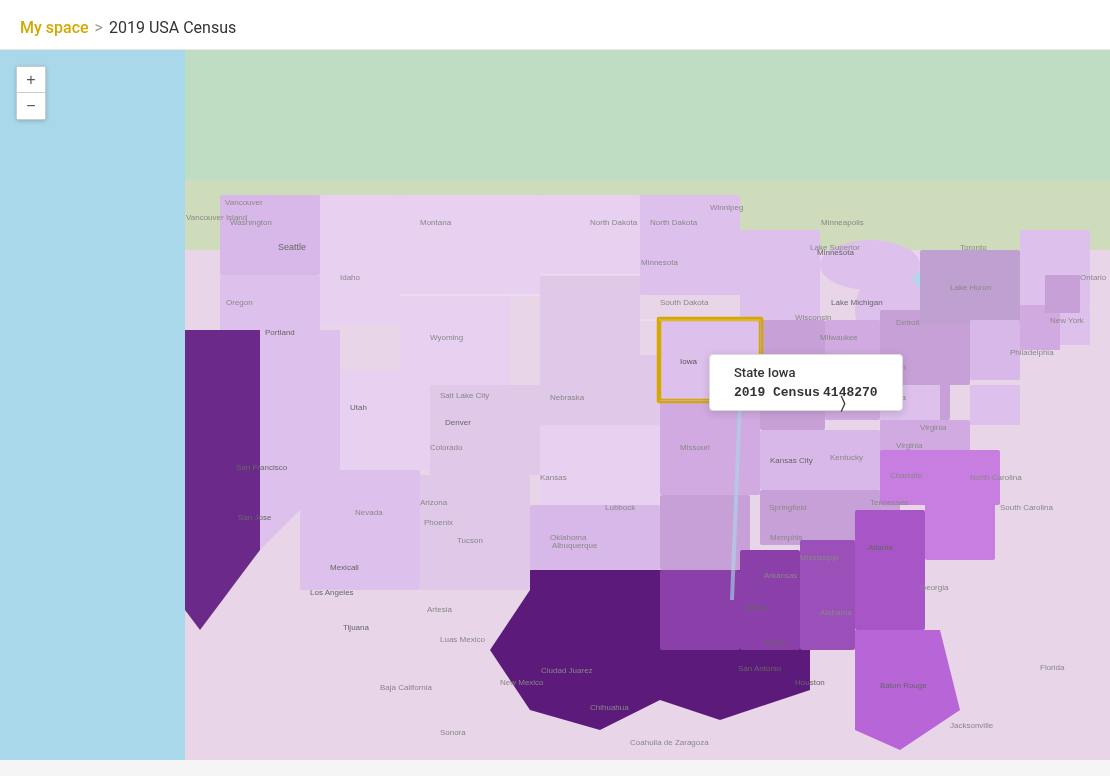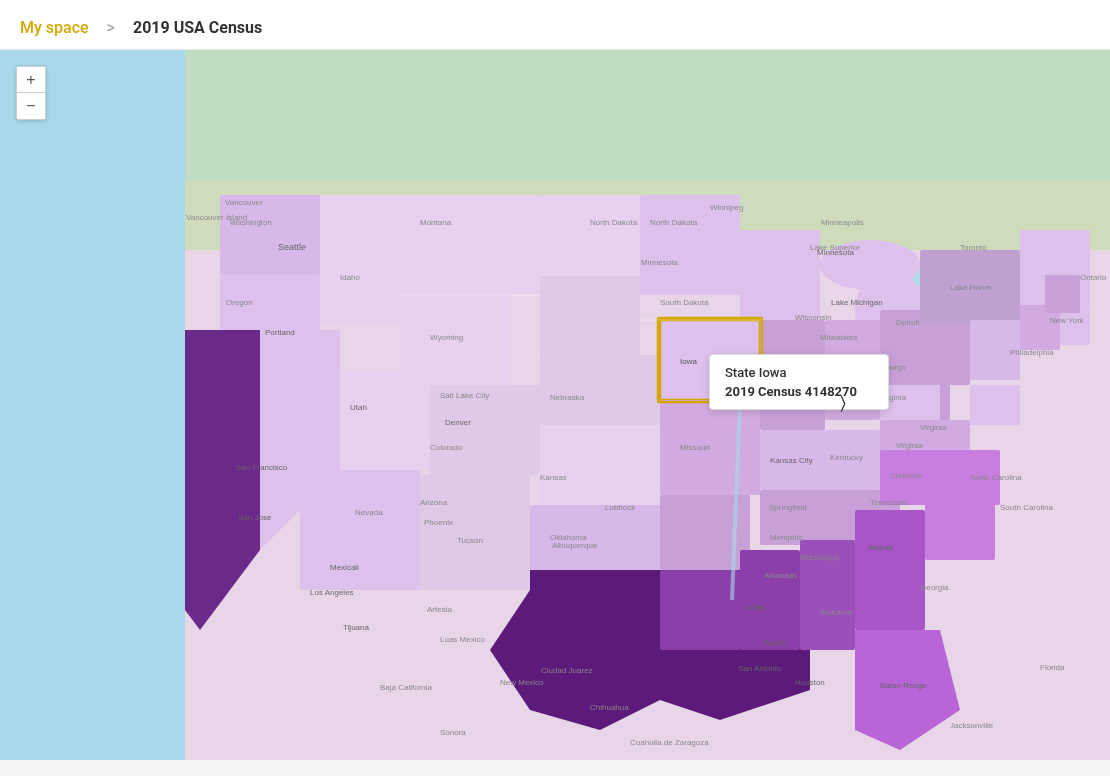--- a/index.html
+++ b/index.html
@@ -9,37 +9,37 @@
       width: 1110px;
       height: 776px;
       overflow: hidden;
     }
     #header {
       padding: 18px 20px 12px 20px;
       background: #fff;
       border-bottom: 1px solid #e8e8e8;
       display: flex;
       align-items: center;
-      gap: 12px;
+      gap: 0;
     }
     #breadcrumb-myspace {
       color: #d4a800;
       font-size: 16px;
       font-weight: 500;
       cursor: pointer;
     }
     #breadcrumb-separator {
       color: #999;
       font-size: 16px;
       margin: 0 6px;
     }
     #breadcrumb-current {
       color: #333;
       font-size: 16px;
-      font-weight: 700;
+      font-weight: 400;
     }
     #map-container {
       position: relative;
       width: 1110px;
       height: 710px;
       background: #a8d8ea;
       overflow: hidden;
     }
     #map-svg {
       position: absolute;
@@ -74,37 +74,38 @@
       border-bottom: 1px solid #ccc;
     }
 
     #tooltip {
       position: absolute;
       top: 304px;
       left: 709px;
       background: white;
       border: 1px solid #ddd;
       border-radius: 4px;
-      padding: 10px 15px;
+      padding: 10px 24px;
       box-shadow: 0 2px 8px rgba(0,0,0,0.15);
       z-index: 200;
       min-width: 180px;
     }
     #tooltip-state {
       font-size: 13px;
       color: #333;
       font-weight: 500;
       margin-bottom: 4px;
     }
     #tooltip-census {
       font-size: 13px;
       color: #333;
     }
     #tooltip-census span {
       font-weight: 700;
+      font-family: Liberation Mono, monospace;
     }
     #cursor-indicator {
       position: absolute;
       top: 342px;
       left: 840px;
       font-size: 18px;
       color: #333;
       z-index: 201;
     }
   </style>

